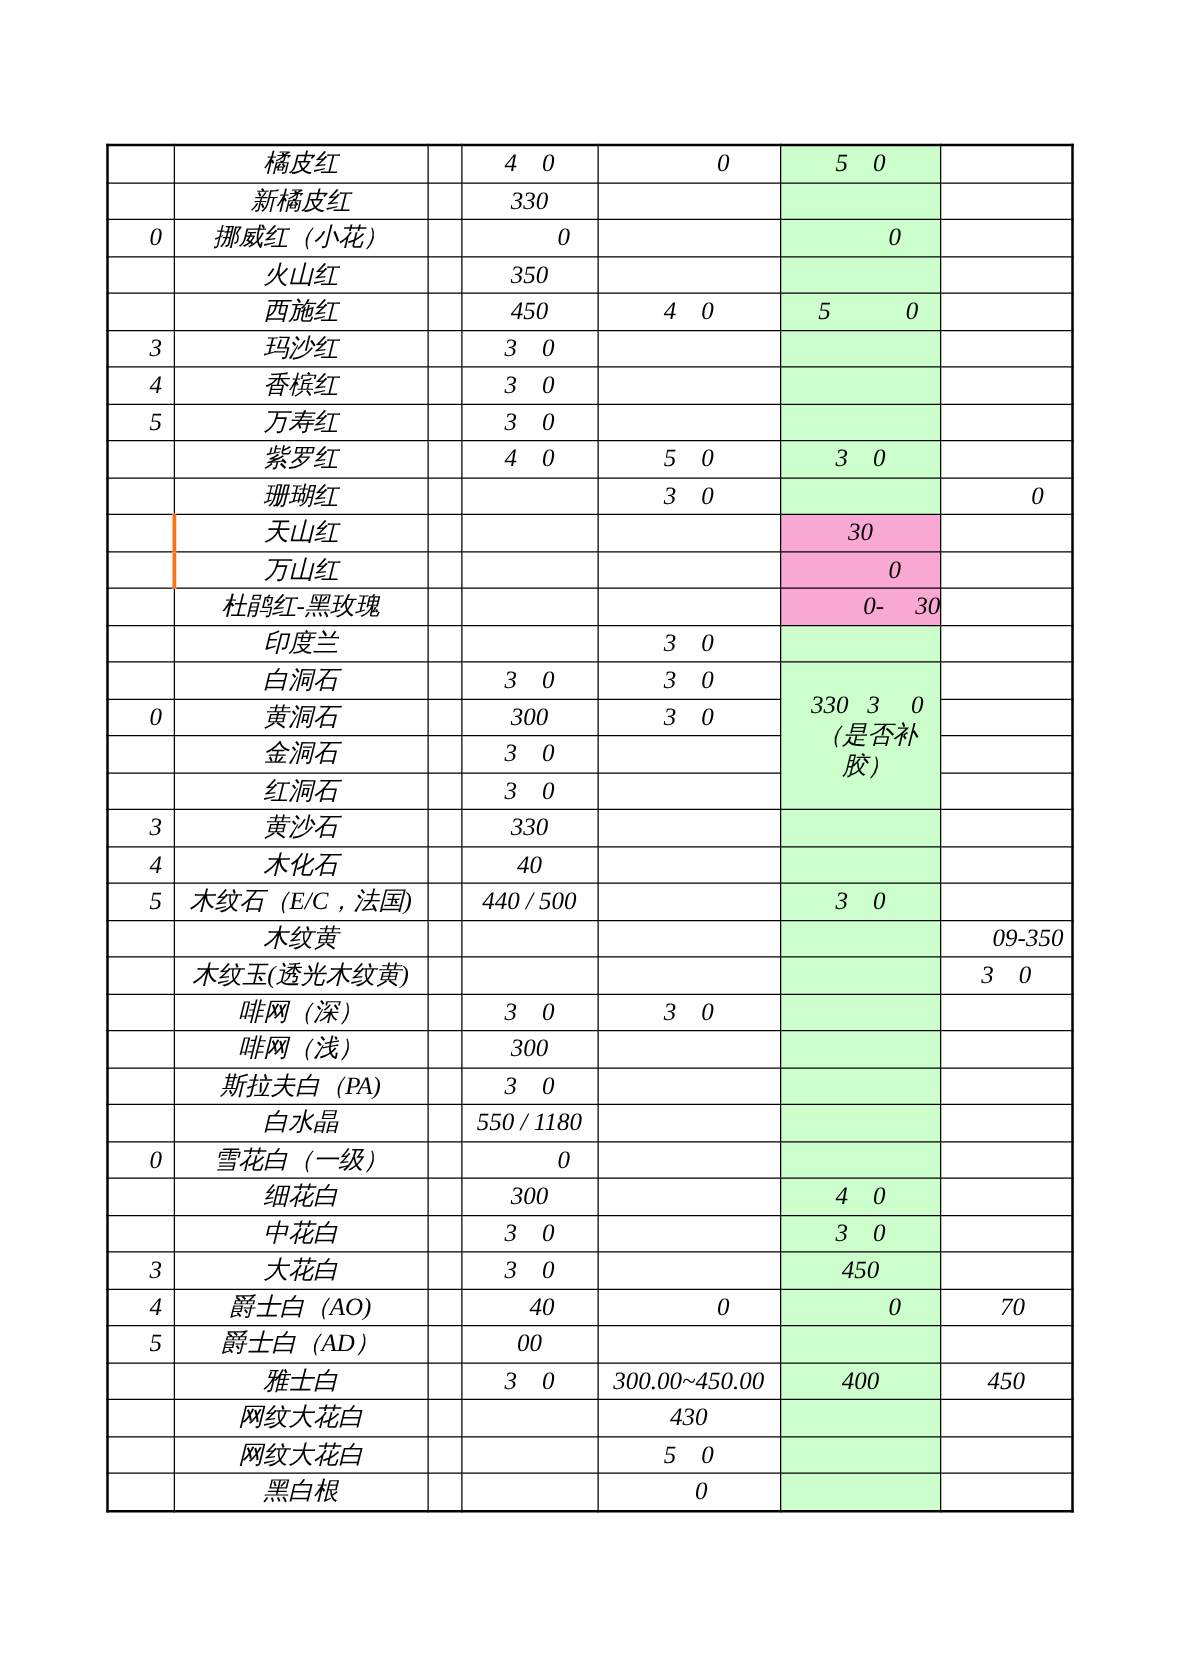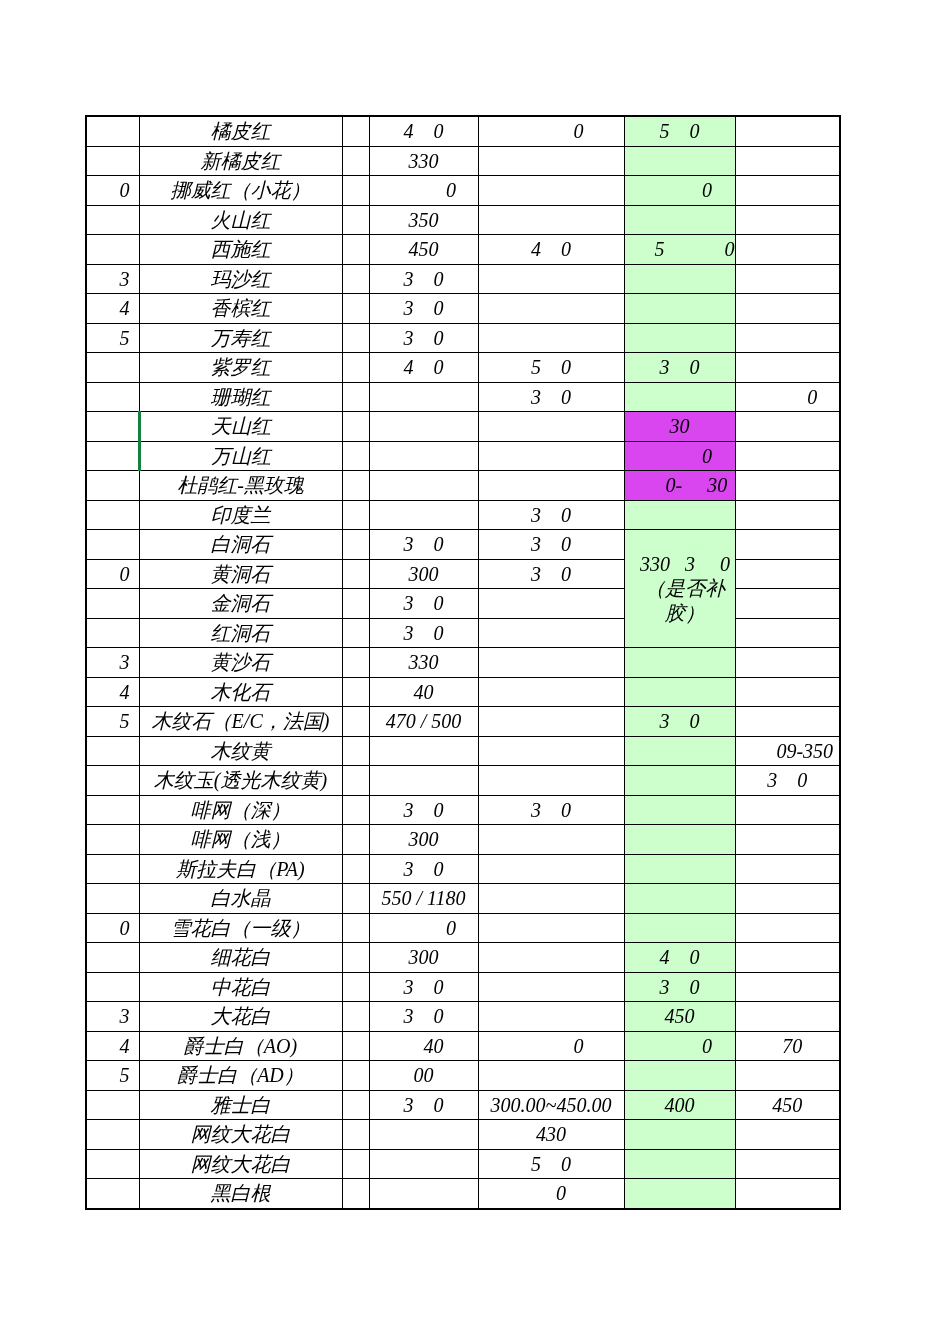--- a/index.html
+++ b/index.html
@@ -15,25 +15,25 @@
     white-space:pre;
     overflow:visible;
     font-family:"Liberation Serif","DejaVu Serif",serif;
     font-size:20px;
     color:#000;
     line-height:1.1;
   }
   tr{height:29.5px;}
   td.idx{text-align:right;padding-right:9px;}
   td.name{}
-  td.thickleft{border-left:3px solid #15803d;}
+  td.thickleft{border-left:3px solid #f97316;}
   td.greenbg{background:#ccffcc;}
-  td.whitebg{background:#d946ef;}
+  td.whitebg{background:#f9a8d4;}
   td.straddle-a{text-align:left;padding-left:30px;}
-  td.straddle-b{text-align:left;padding-left:41px;}
+  td.straddle-b{text-align:left;padding-left:66px;}
   td.merged{line-height:24.5px;padding-left:11px;}
 </style>
 </head>
 <body>
 
 <div class="sheet">
   <table>
     <colgroup>
       <col style="width:53px">
       <col style="width:203px">
@@ -220,21 +220,21 @@
           <td class="spacer"></td>
           <td class="num">40</td>
           <td class="num"></td>
           <td class="greenbg"></td>
           <td class="num"></td>
         </tr>
         <tr>
           <td class="idx">5</td>
           <td class="name">木纹石（E/C，法国)</td>
           <td class="spacer"></td>
-          <td class="num">470 / 500</td>
+          <td class="num">440 / 500</td>
           <td class="num"></td>
           <td class="greenbg">3    0</td>
           <td class="num"></td>
         </tr>
         <tr>
           <td class="idx"></td>
           <td class="name">木纹黄</td>
           <td class="spacer"></td>
           <td class="num"></td>
           <td class="num"></td>

